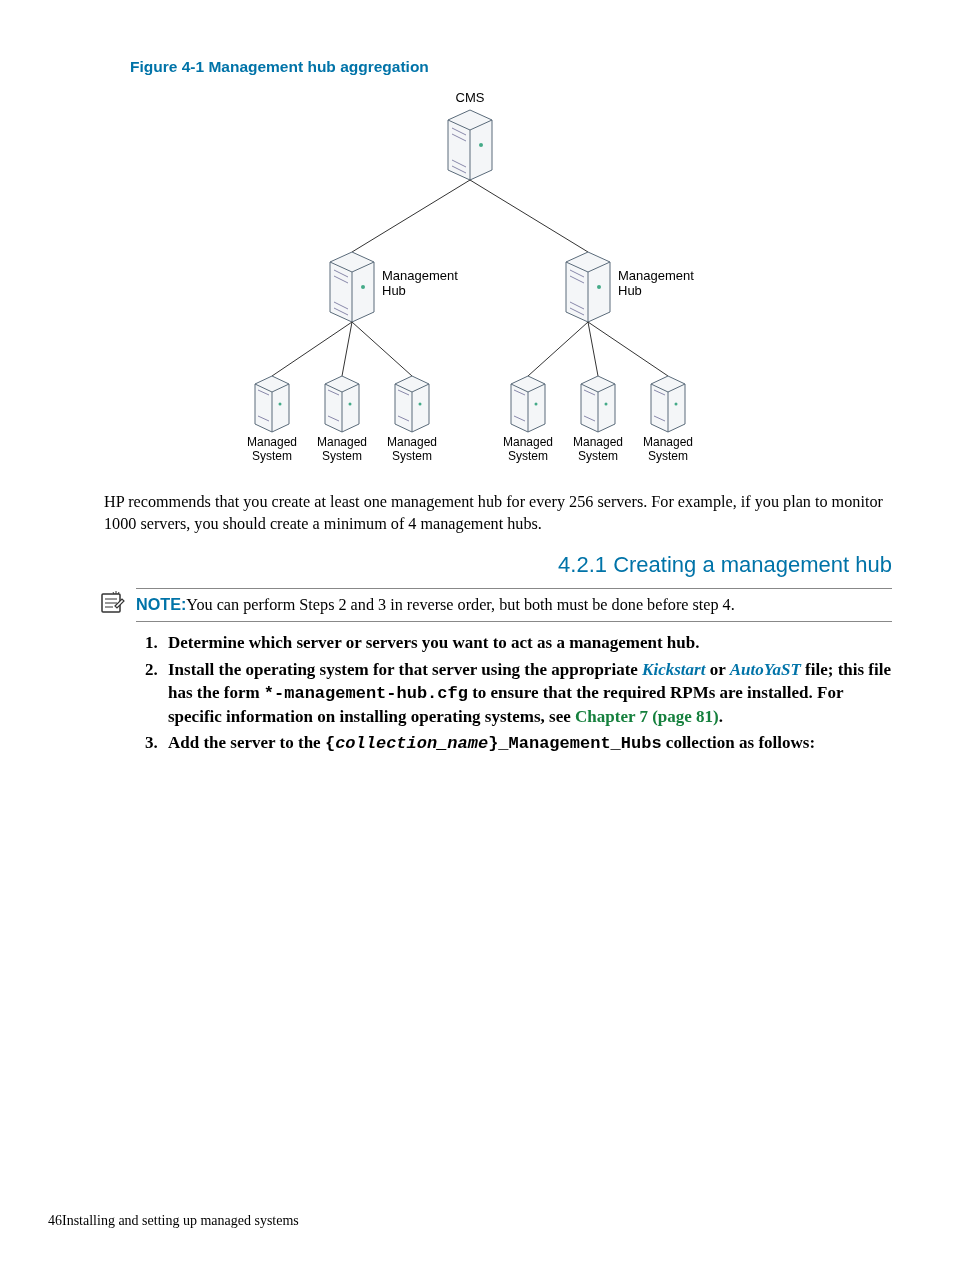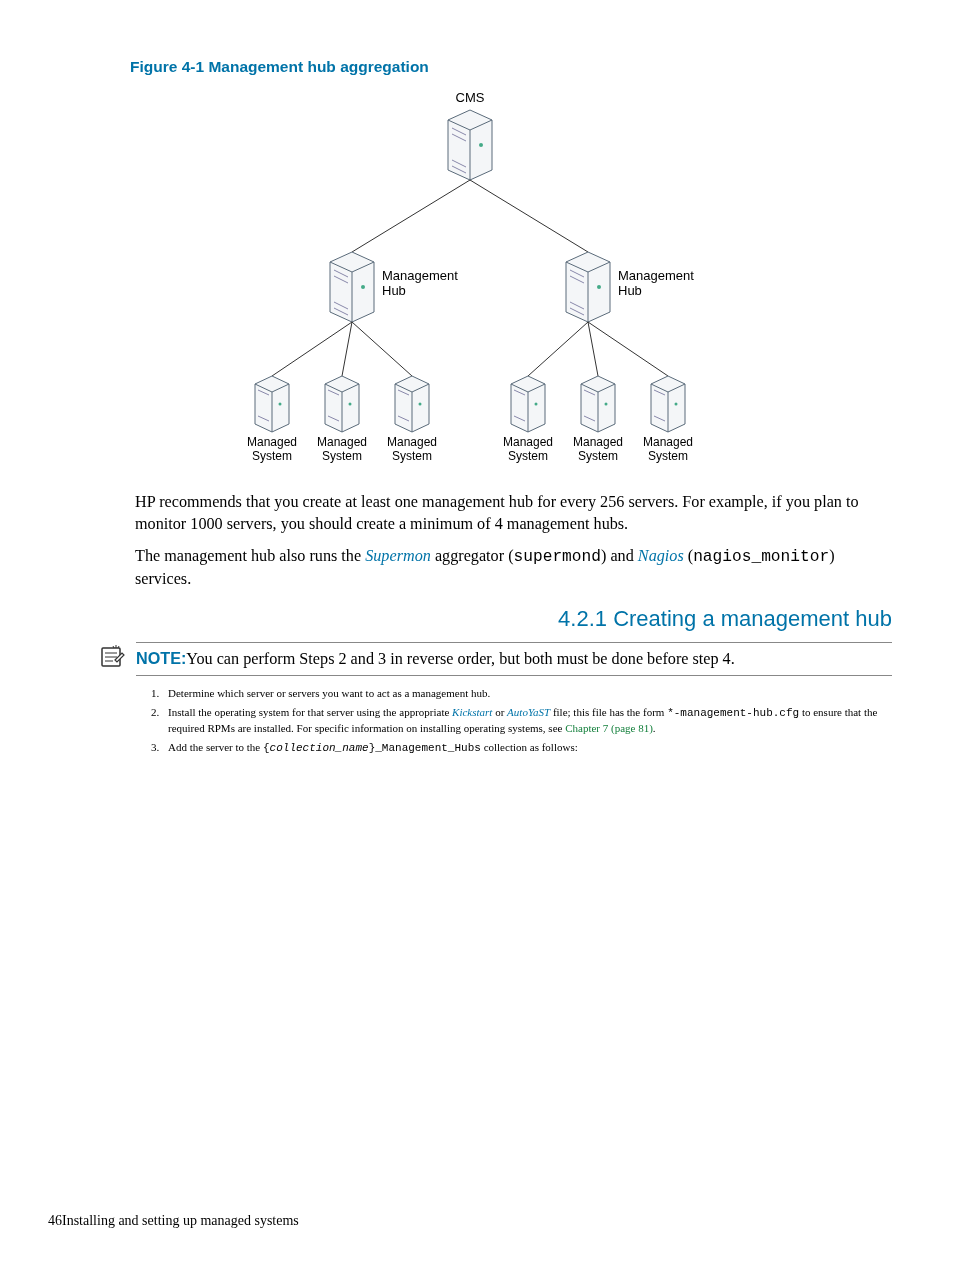--- a/index.html
+++ b/index.html
@@ -23,21 +23,21 @@
     color: #0073a8;
     font-size: 15.5px;
     margin-left: 82px;
     margin-bottom: 8px;
   }
   .diagram {
     display: block;
     margin: 0 auto 18px auto;
   }
   .body-text {
-    margin-left: 87px;
+    margin-left: 56px;
     font-size: 16.2px;
     line-height: 1.35;
   }
   .body-text p { margin: 0 0 10px 0; }
   .mono { font-family: 'Courier New', Courier, monospace; }
   .link-term { color: #0073a8; font-style: italic; }
   .link-plain { color: #15803d; }
   .section-heading {
     font-family: Arial, Helvetica, sans-serif;
     color: #0073a8;
@@ -62,22 +62,23 @@
   }
   .note-label {
     font-family: Arial, Helvetica, sans-serif;
     color: #0073a8;
     font-weight: bold;
     margin-right: 0;
   }
   ol.steps {
     margin: 10px 0 0 82px;
     padding-left: 32px;
-    font-size: 11px;
+    font-size: 17px;
     line-height: 1.35;
+    font-weight: bold;
   }
   ol.steps li { margin-bottom: 4px; padding-left: 6px; }
   .footer {
     position: absolute;
     bottom: 42px;
     left: 48px;
     font-size: 14px;
   }
   .footer-page { margin-right: 0; }
   .italic-mono { font-family:'Courier New',monospace; font-style: italic; }
@@ -150,23 +151,20 @@
         <text x="338" y="376">System</text>
       <text x="408" y="362">Managed</text>
         <text x="408" y="376">System</text>
       <text x="478" y="362">Managed</text>
         <text x="478" y="376">System</text>
     </g>
   </svg>
 
   <div class="body-text">
     <p>HP recommends that you create at least one management hub for every 256 servers. For example, if you plan to monitor 1000 servers, you should create a minimum of 4 management hubs.</p>
-    <p>
-      <span>The management hub also runs the </span><span class="link-term">Supermon</span><span> aggregator (</span><span class="mono">supermond</span><span>) and </span><span class="link-term">Nagios</span><span> (</span><span class="mono">nagios_monitor</span><span>) services.</span>
-    </p>
   </div>
 
   <h2 class="section-heading">4.2.1 Creating a management hub</h2>
 
 
   <div class="note-block">
     <svg width="28" height="28" viewBox="0 0 28 28">
       <rect x="4" y="6" width="18" height="18" rx="1" fill="#fff" stroke="#333" stroke-width="1.5"></rect>
       <line x1="7" y1="11" x2="19" y2="11" stroke="#333" stroke-width="1"></line>
       <line x1="7" y1="15" x2="19" y2="15" stroke="#333" stroke-width="1"></line>

